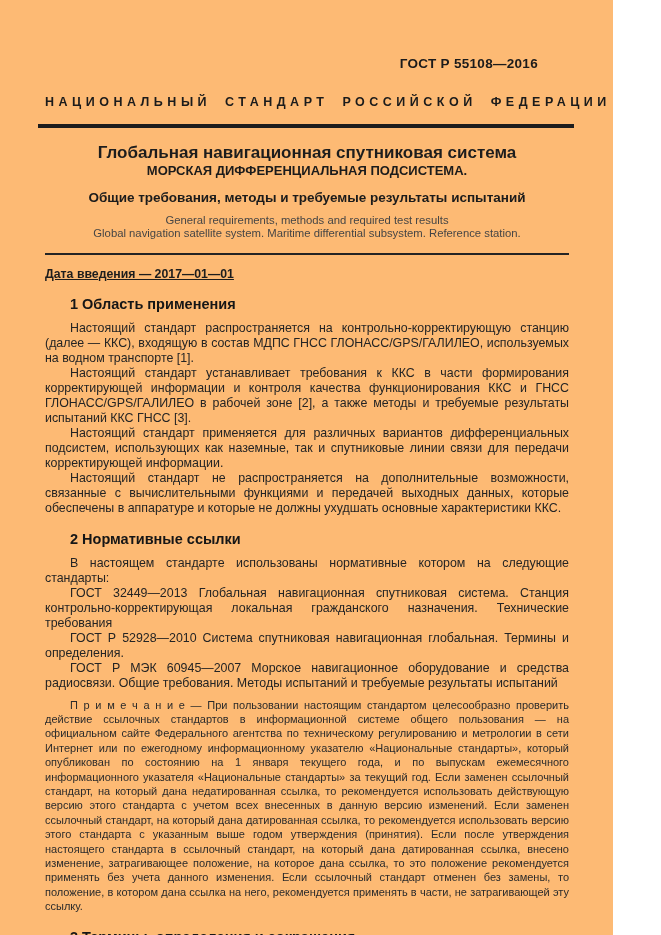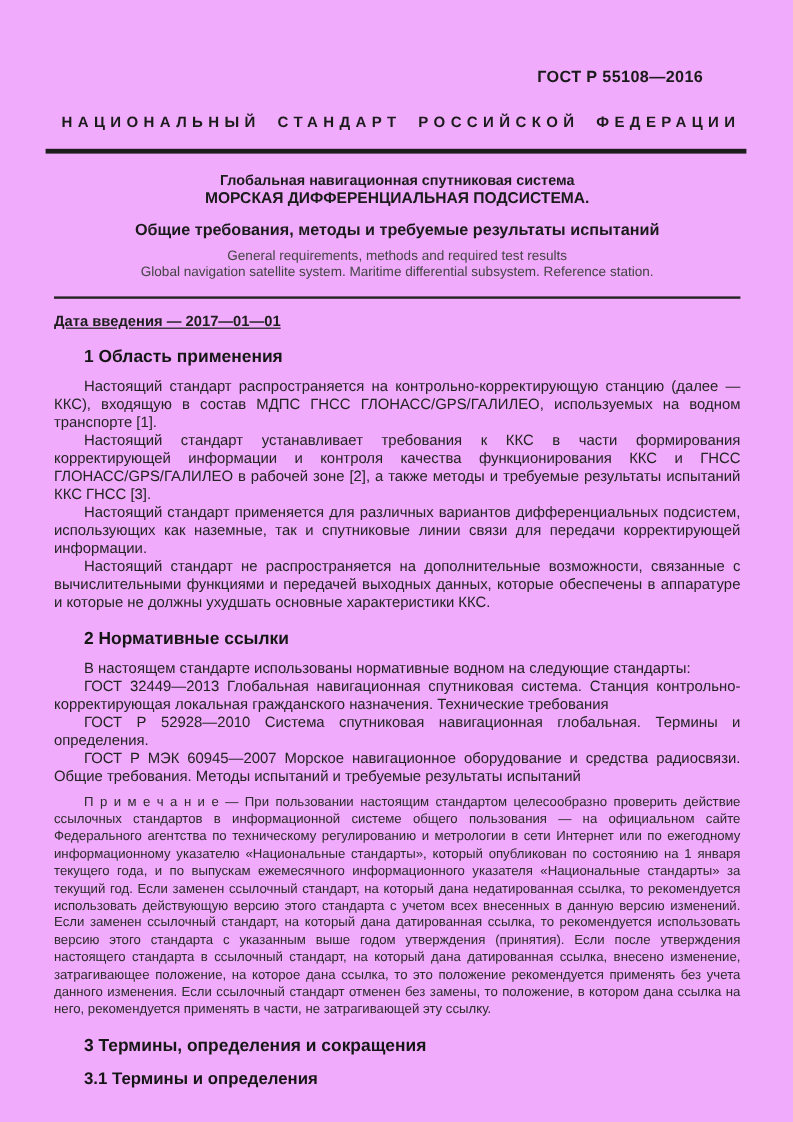--- a/index.html
+++ b/index.html
@@ -9,24 +9,24 @@
   }
   body {
     width: 661px;
     height: 935px;
     font-family: "Liberation Sans", "DejaVu Sans", sans-serif;
     color: #222;
     overflow: hidden;
   }
   .page {
     box-sizing: border-box;
-    width: 661px;
+    width: 613px;
     height: 935px;
     padding: 56px 44px 0 45px;
-    background: #f0abfc;
+    background: #fdba74;
     position: relative;
   }
   
   .doc-number {
     text-align: right;
     padding-right: 31px;
     font-size: 13.5px;
     font-weight: bold;
     color: #1b1b1b;
     letter-spacing: 0.3px;
@@ -43,21 +43,21 @@
   }
   .rule-thick-top {
     height: 4px;
     background: #1d1d1d;
     margin: 15px -5px 0 -7px;
   }
   
   .title-system {
     margin-top: 15px;
     text-align: center;
-    font-size: 12px;
+    font-size: 17px;
     font-weight: bold;
     color: #1d1d1d;
   }
   .title-main {
     margin-top: 0;
     text-align: center;
     font-size: 13px;
     font-weight: bold;
     line-height: 15.5px;
     color: #1b1b1b;
@@ -152,21 +152,21 @@
     <section>
       <h2 class="sec-h">1 Область применения</h2>
       <p class="body-p">Настоящий стандарт распространяется на контрольно-корректирующую станцию (далее — ККС), входящую в состав МДПС ГНСС ГЛОНАСС/GPS/ГАЛИЛЕО, используемых на водном транспорте [1].</p>
       <p class="body-p">Настоящий стандарт устанавливает требования к ККС в части формирования корректирующей информации и контроля качества функционирования ККС и ГНСС ГЛОНАСС/GPS/ГАЛИЛЕО в рабочей зоне [2], а также методы и требуемые результаты испытаний ККС ГНСС [3].</p>
       <p class="body-p">Настоящий стандарт применяется для различных вариантов дифференциальных подсистем, использующих как наземные, так и спутниковые линии связи для передачи корректирующей информации.</p>
       <p class="body-p">Настоящий стандарт не распространяется на дополнительные возможности, связанные с вычислительными функциями и передачей выходных данных, которые обеспечены в аппаратуре и которые не должны ухудшать основные характеристики ККС.</p>
     </section>
 
     <section>
       <h2 class="sec-h">2 Нормативные ссылки</h2>
-      <p class="body-p">В настоящем стандарте использованы нормативные водном на следующие стандарты:</p>
+      <p class="body-p">В настоящем стандарте использованы нормативные котором на следующие стандарты:</p>
       <p class="body-p">ГОСТ 32449—2013 Глобальная навигационная спутниковая система. Станция контрольно-корректирующая локальная гражданского назначения. Технические требования</p>
       <p class="body-p">ГОСТ Р 52928—2010 Система спутниковая навигационная глобальная. Термины и определения.</p>
       <p class="body-p">ГОСТ Р МЭК 60945—2007 Морское навигационное оборудование и средства радиосвязи. Общие требования. Методы испытаний и требуемые результаты испытаний</p>
       <p class="note-p">П р и м е ч а н и е — При пользовании настоящим стандартом целесообразно проверить действие ссылочных стандартов в информационной системе общего пользования — на официальном сайте Федерального агентства по техническому регулированию и метрологии в сети Интернет или по ежегодному информационному указателю «Национальные стандарты», который опубликован по состоянию на 1 января текущего года, и по выпускам ежемесячного информационного указателя «Национальные стандарты» за текущий год. Если заменен ссылочный стандарт, на который дана недатированная ссылка, то рекомендуется использовать действующую версию этого стандарта с учетом всех внесенных в данную версию изменений. Если заменен ссылочный стандарт, на который дана датированная ссылка, то рекомендуется использовать версию этого стандарта с указанным выше годом утверждения (принятия). Если после утверждения настоящего стандарта в ссылочный стандарт, на который дана датированная ссылка, внесено изменение, затрагивающее положение, на которое дана ссылка, то это положение рекомендуется применять без учета данного изменения. Если ссылочный стандарт отменен без замены, то положение, в котором дана ссылка на него, рекомендуется применять в части, не затрагивающей эту ссылку.</p>
     </section>
 
     <section>
       <h2 class="sec-h">3 Термины, определения и сокращения</h2>
       <h3 class="sub-h">3.1 Термины и определения</h3>
 

